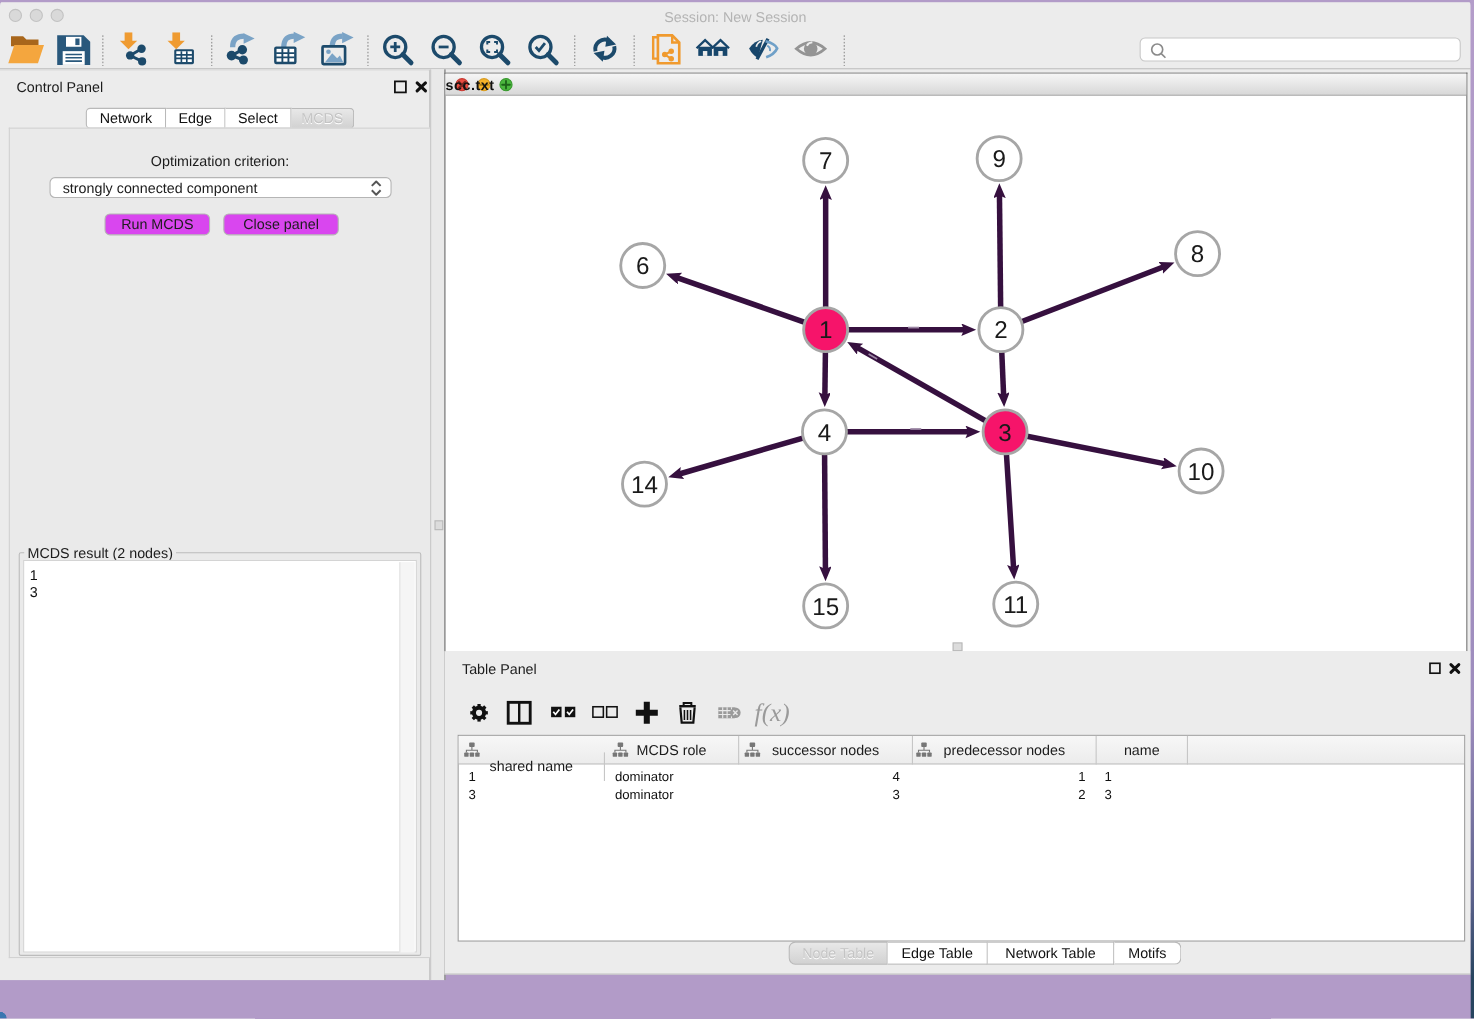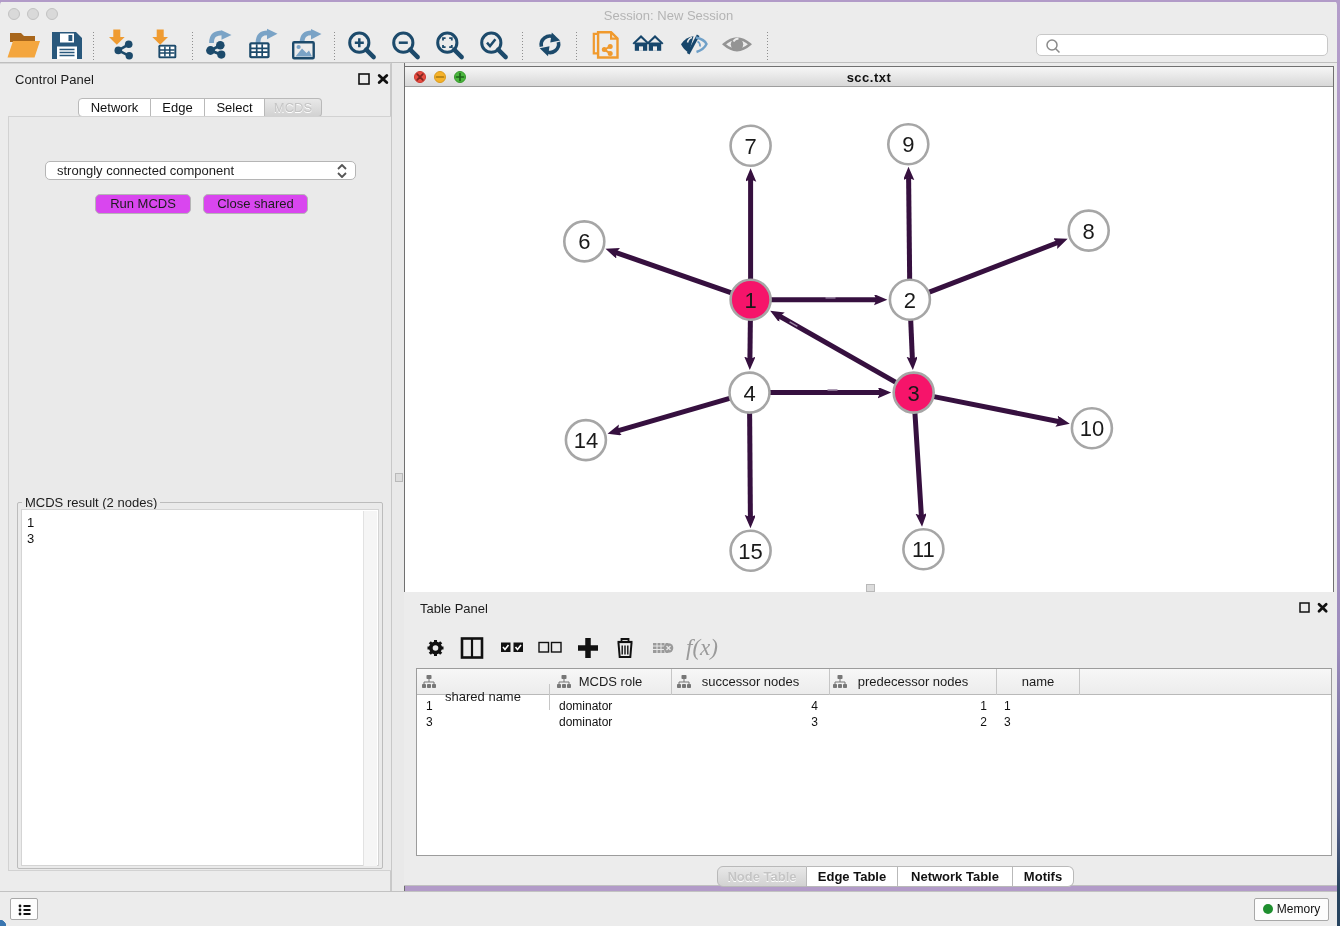--- a/index.html
+++ b/index.html
@@ -51,21 +51,21 @@
 #vdiv { position:absolute; left:391px; top:63px; width:14px; height:828px; background:#e9e9e9; border-left:1px solid #c8c8c8; }
 #vdiv .line { position:absolute; right:0; top:0; width:1px; height:100%; background:#6e6e6e; }
 #vhandle { position:absolute; left:3px; top:410px; width:8px; height:9px; background:#dcdcdc;
   border:1px solid #b9b9b9; }
 
 
 #netframe { position:absolute; left:404px; top:66px; width:930px; height:526px;
   border:1px solid #707070; border-bottom:none; background:#fff; }
 #nettitle { position:absolute; left:0; top:0; width:100%; height:20px;
   background:linear-gradient(#f6f6f6,#d8d8d8); border-bottom:1px solid #9e9e9e; }
-#nettitle .t { position:absolute; width:100%; text-align:center; top:3px; font-size:13px;
+#nettitle .t { position:absolute; width:100%; top:3px; font-size:13px;
   font-weight:bold; color:#111; letter-spacing:0.5px;}
 .tl { position:absolute; top:4px; width:12px; height:12px; border-radius:50%; }
 #hhandle { position:absolute; left:866px; top:584px; width:9px; height:8px; background:#dcdcdc;
   border:1px solid #b9b9b9; }
 
 
 #tpanel { position:absolute; left:404px; top:592px; width:933px; height:294px; background:#ececec;
   border-bottom:1px solid #c0c0c0;}
 #tp-title { position:absolute; left:16px; top:9px; font-size:13px; color:#1c1c1c; }
 #tbl { position:absolute; left:12px; top:76px; width:916px; height:188px; background:#fff;
@@ -227,28 +227,29 @@
     <rect x="3" y="3" width="10" height="10" fill="none" stroke="#111" stroke-width="1.6"></rect>
     <path d="M23.2,4.4 L30.8,11.6 M30.8,4.4 L23.2,11.6" stroke="#111" stroke-width="2.8" stroke-linecap="round"></path>
   </svg>
   <div class="tabgrp" style="left:78px;top:98px;">
     <div class="tab first" style="width:73px">Network</div>
     <div class="tab" style="width:54px">Edge</div>
     <div class="tab" style="width:60px">Select</div>
     <div class="tab last sel" style="width:57px">MCDS</div>
   </div>
   <div id="cp-content">
+    <div id="opt-label">Optimization criterion:</div>
     <div id="combo">strongly connected component
       <svg width="14" height="16" style="right:6px;top:1px" viewBox="0 0 14 16">
         <path d="M3,6 L7,2 L11,6" fill="none" stroke="#555" stroke-width="1.8" stroke-linejoin="round"></path>
         <path d="M3,10 L7,14 L11,10" fill="none" stroke="#555" stroke-width="1.8" stroke-linejoin="round"></path>
       </svg>
     </div>
     <div class="btn" style="left:86px;top:77px;width:96px;">Run MCDS</div>
-    <div class="btn" style="left:194px;top:77px;width:105px;">Close shared</div>
+    <div class="btn" style="left:194px;top:77px;width:105px;">Close panel</div>
     <div id="fieldset">
       <div id="fs-legend">MCDS result (2 nodes)</div>
       <div id="fs-white">1<br>3
         <div id="fs-scroll"></div>
       </div>
     </div>
   </div>
   <div id="vdiv">
       <div class="line"></div>
       <div id="vhandle"></div>
@@ -428,36 +429,24 @@
         <div class="cell" style="left:255px;top:30px;width:146px;text-align:right;">4</div>
         <div class="cell" style="left:413px;top:30px;width:157px;text-align:right;">1</div>
         <div class="cell" style="left:587px;top:30px;">1</div>
         <div class="cell" style="left:9px;top:46px;">3</div>
         <div class="cell" style="left:142px;top:46px;">dominator</div>
         <div class="cell" style="left:255px;top:46px;width:146px;text-align:right;">3</div>
         <div class="cell" style="left:413px;top:46px;width:157px;text-align:right;">2</div>
         <div class="cell" style="left:587px;top:46px;">3</div>
       </div>
     </div>
-    <div id="tabs2" class="tabgrp" style="left:289px;top:274px;font-weight:bold;padding-left:24px;">
+    <div id="tabs2" class="tabgrp" style="left:289px;top:264px;font-weight:normal;padding-left:24px;">
       <div class="tab first sel" style="width:90px">Node Table</div>
       <div class="tab" style="width:91px">Edge Table</div>
       <div class="tab" style="width:115px">Network Table</div>
       <div class="tab last" style="width:61px">Motifs</div>
     </div>
   </div>
 
-  <div id="statusbar">
-    <div class="sbtn" style="left:10px;top:6px;width:28px;height:22px;">
-      <svg width="28" height="22" viewBox="0 0 28 22">
-        <circle cx="9" cy="7" r="1.4" fill="#111"></circle>
-        <circle cx="9" cy="11" r="1.4" fill="#111"></circle>
-        <circle cx="9" cy="15" r="1.4" fill="#111"></circle>
-        <path d="M12.5,7 h7 M12.5,11 h7 M12.5,15 h7" stroke="#111" stroke-width="2"></path>
-      </svg>
-    </div>
-    <div class="sbtn" style="left:1254px;top:6px;width:75px;height:23px;font-size:12px;color:#111;text-align:center;line-height:21px;">
-      <span style="display:inline-block;width:10px;height:10px;border-radius:50%;background:#1e8e2e;margin-right:4px;vertical-align:-1px;"></span>Memory</div>
-  </div>
 </div>
 <div class="abs" style="left:0;top:0;width:1340px;height:2px;background:#b29bc8"></div>
 <div class="abs" style="left:1337px;top:0;width:3px;height:926px;background:linear-gradient(#b49dca,#9d8cbd 70%,#5c628c 88%,#27445f 96%)"></div>
 <div class="abs" style="left:0;top:920px;width:6px;height:6px;background:radial-gradient(circle at 0 100%, #3a76b0 0%, #3a76b0 70%, rgba(0,0,0,0) 75%)"></div>
 
 </body></html>

